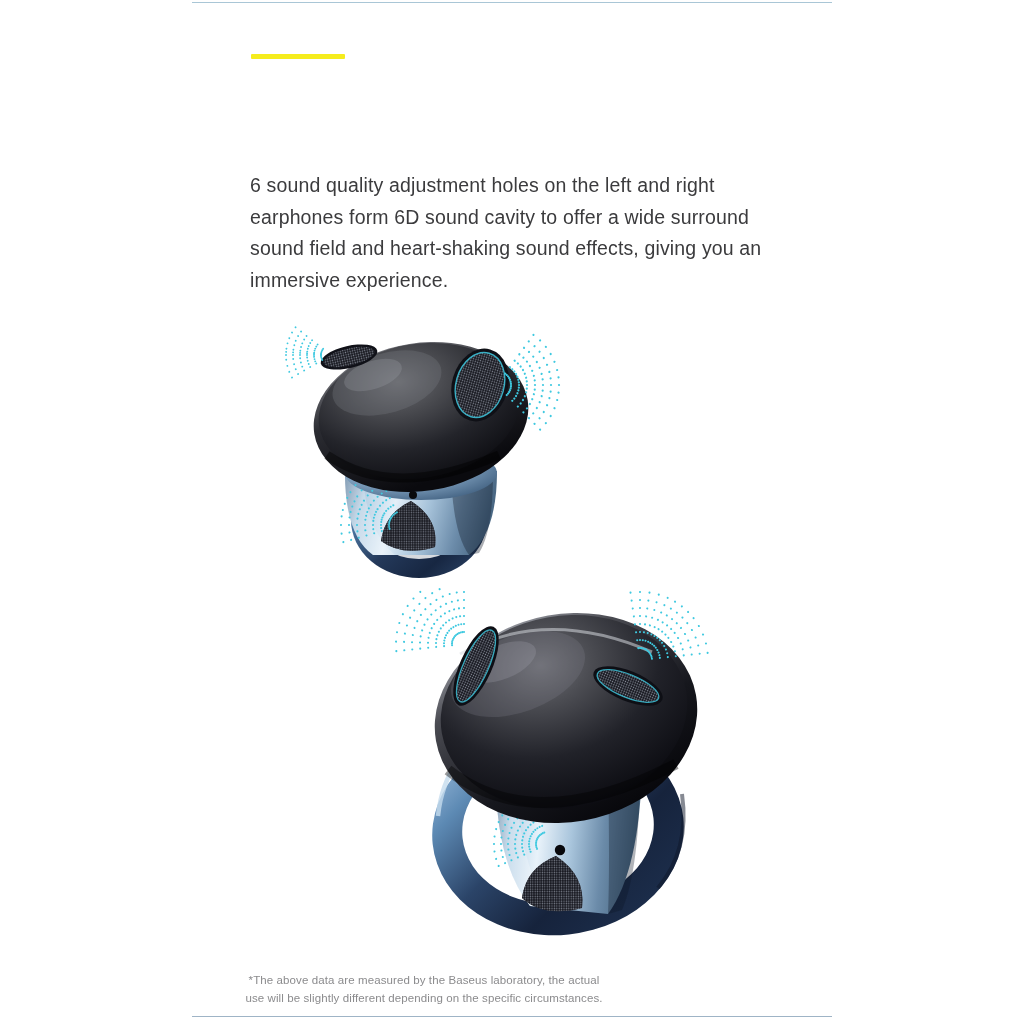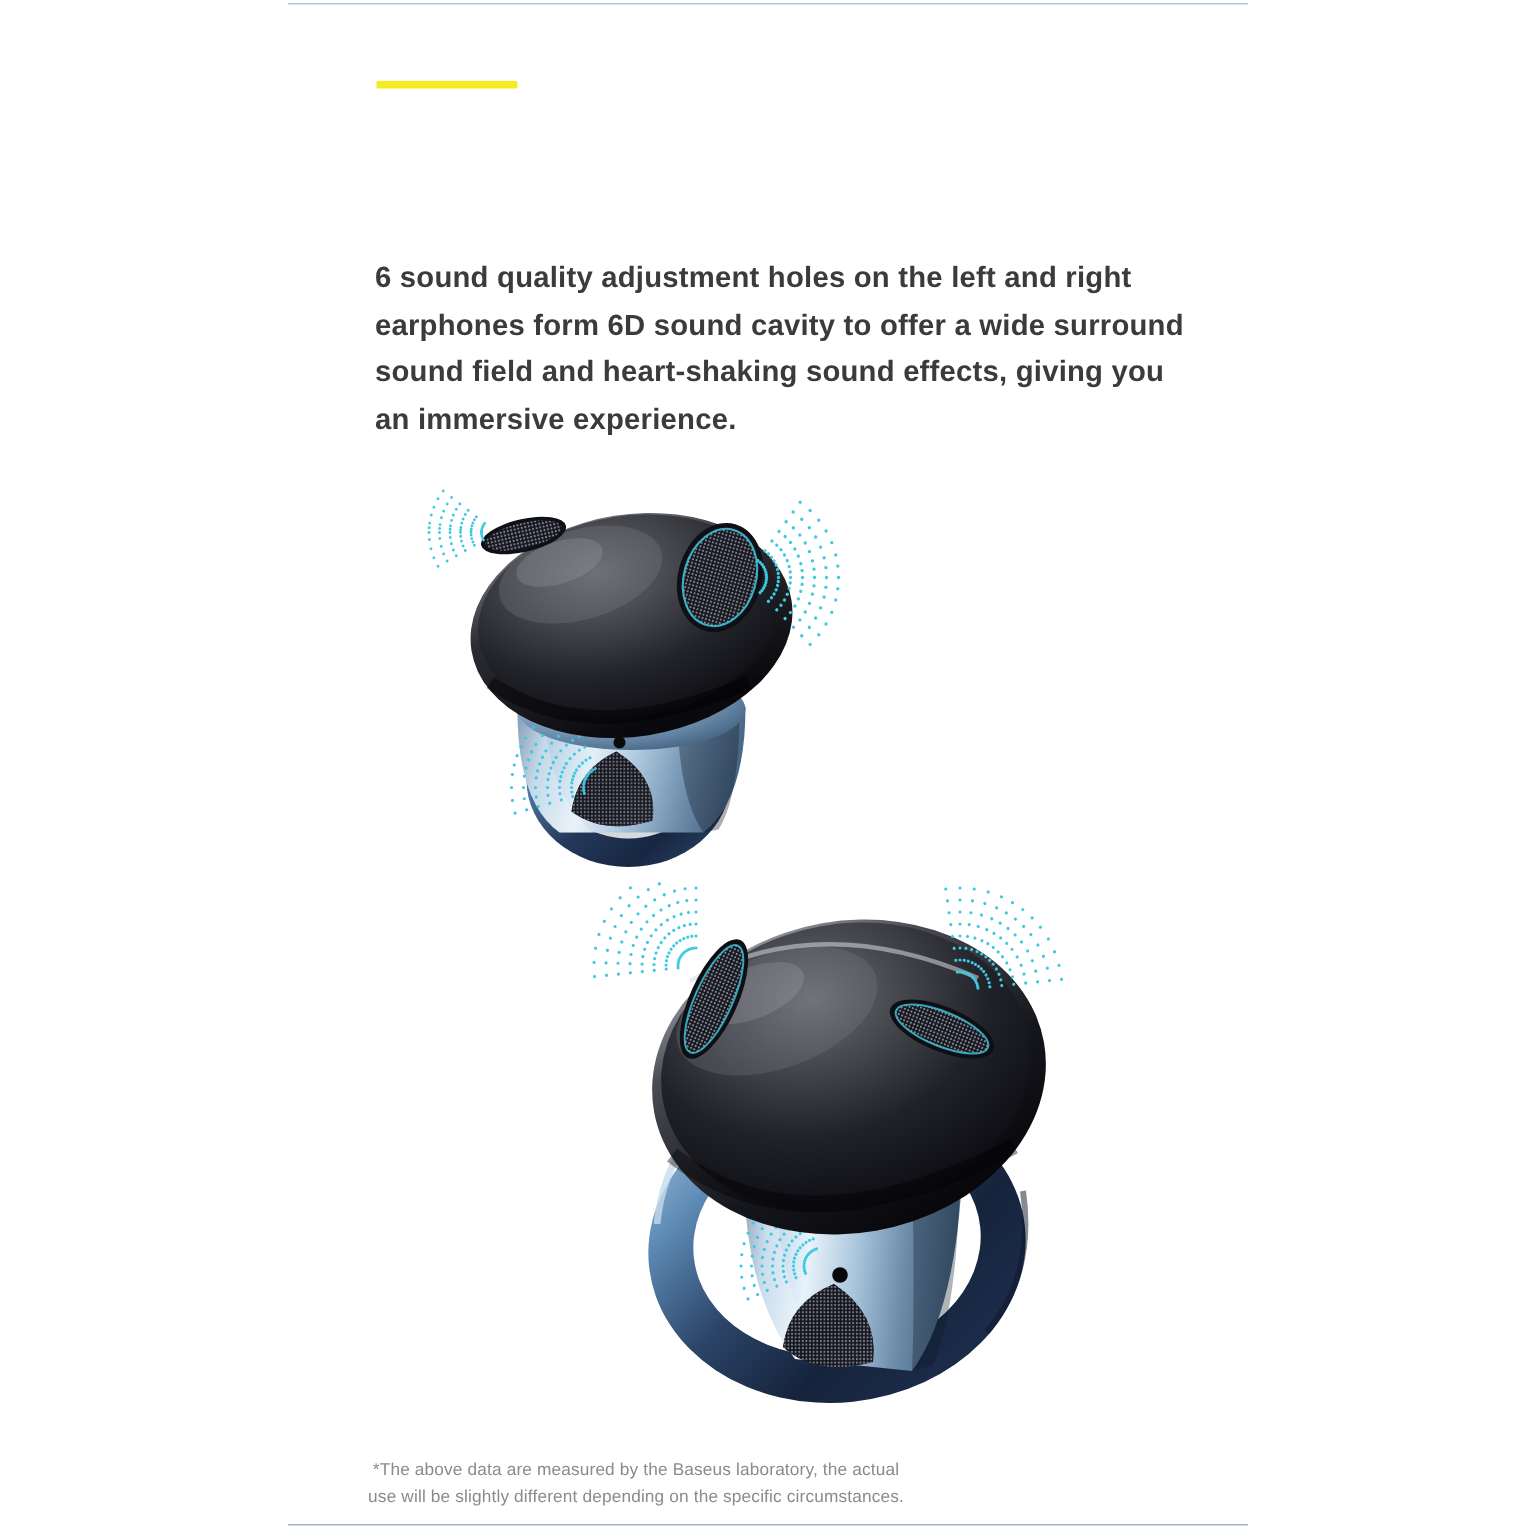--- a/index.html
+++ b/index.html
@@ -16,21 +16,21 @@
 
   .accent-bar{position:absolute;left:251px;top:54px;width:94px;height:5px;
     background:#f5ec1d;border-radius:1px;}
 
   .headline{position:absolute;left:249px;top:74px;width:620px;
     font-size:29px;font-weight:bold;line-height:1.38;
     color:#262628;letter-spacing:-0.2px;white-space:pre-line;}
 
   .body-copy{position:absolute;left:250px;top:170px;width:540px;
     font-size:19.5px;line-height:1.62;color:#3b3b3d;
-    letter-spacing:0.15px;font-weight:bold;}
+    letter-spacing:0.15px;}
 
   .footnote{position:absolute;left:0;top:972px;width:848px;
     text-align:center;font-size:11.5px;line-height:1.55;
     color:#8b8b8d;letter-spacing:0.1px;white-space:pre-line;}
 
   .bud-top{position:absolute;left:283px;top:305px;width:280px;height:285px;}
   .bud-bottom{position:absolute;left:390px;top:588px;width:335px;height:375px;}
   .bud-top svg,.bud-bottom svg{display:block;width:100%;height:100%;}
 </style>
 </head>

